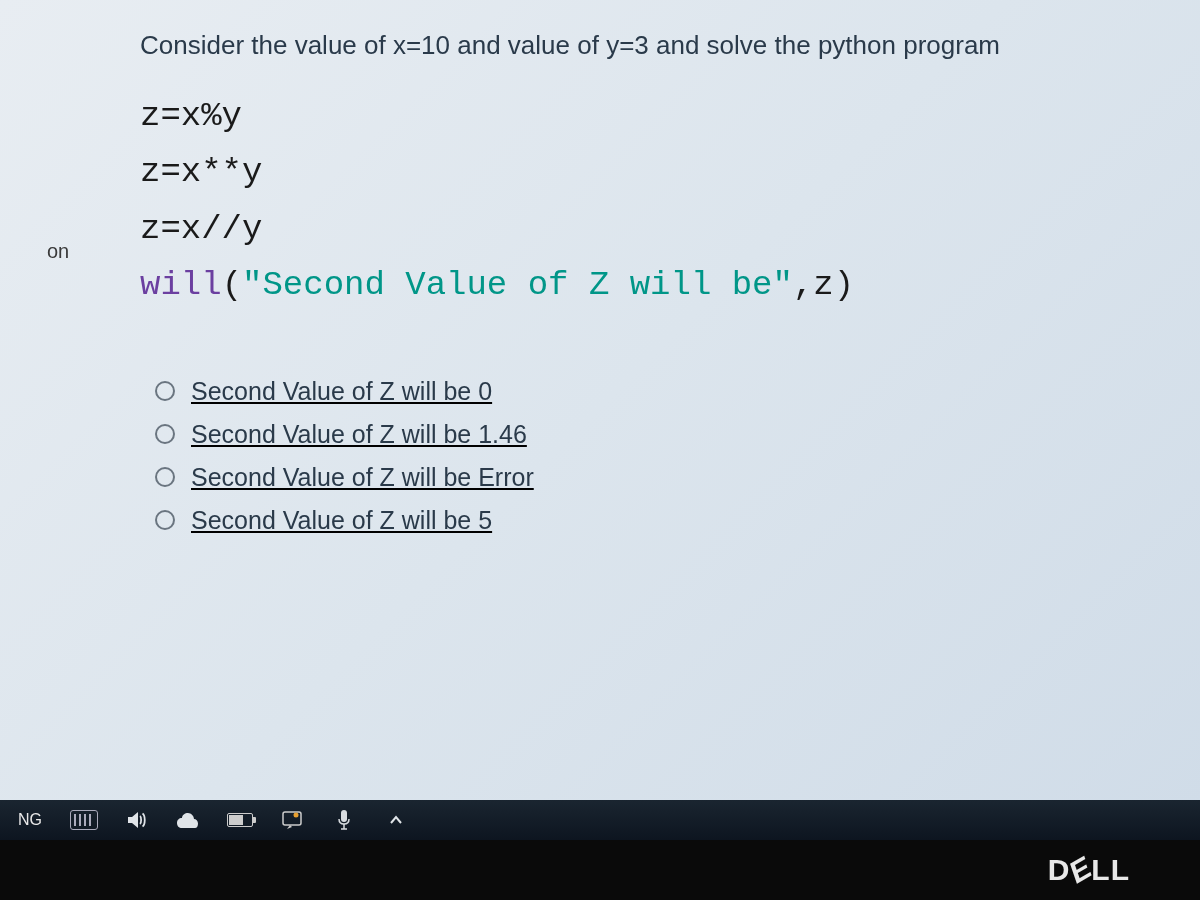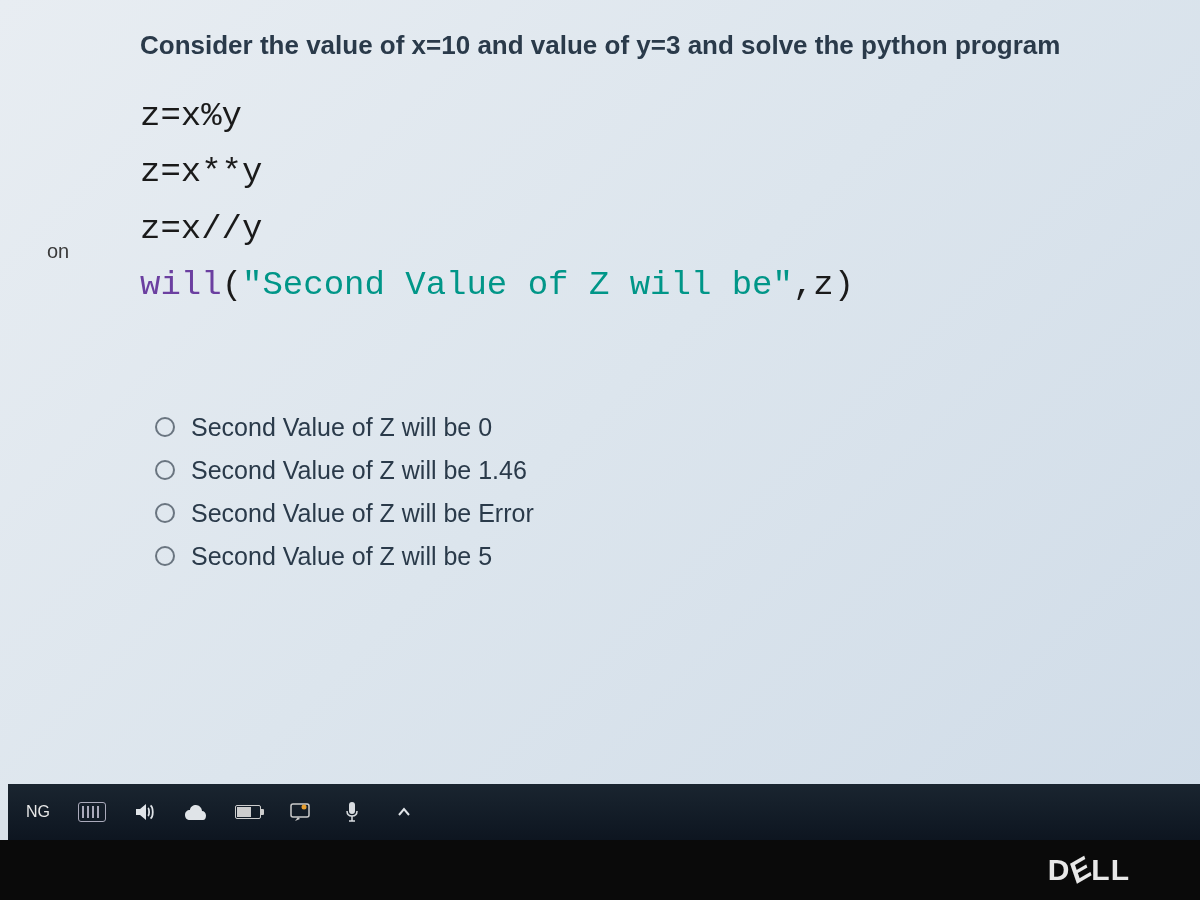--- a/index.html
+++ b/index.html
@@ -30,21 +30,20 @@
       top: 240px;
       font-size: 20px;
       color: #3a3a3a;
       padding-left: 47px;
     }
     .question-text {
       font-size: 26px;
       color: #2a3a4a;
       margin-left: 130px;
       margin-bottom: 28px;
-      font-weight: bold;
     }
     .code-block {
       margin-left: 130px;
       font-family: 'Courier New', monospace;
       font-size: 34px;
       line-height: 1.6;
       color: #1a1a1a;
     }
     .code-line {
       margin-bottom: 2px;
@@ -56,21 +55,22 @@
       color: #1a1a1a;
     }
     .string-lit {
       color: #009688;
     }
     .comma-z {
       color: #1a1a1a;
     }
     .options {
       margin-left: 145px;
-      margin-top: 100px;
+      margin-top: 64px;
+      text-decoration: underline;
     }
     .option-row {
       display: flex;
       align-items: center;
       margin-bottom: 14px;
     }
     .radio-circle {
       width: 20px;
       height: 20px;
       border: 2px solid #6a7580;
@@ -78,23 +78,23 @@
       margin-right: 16px;
       flex-shrink: 0;
     }
     .option-label {
       font-size: 25px;
       color: #2a3a4a;
     }
     .taskbar {
       position: absolute;
       bottom: 60px;
-      left: 8px;
+      left: 0;
       right: 0;
-      height: 56px;
+      height: 40px;
       background: linear-gradient(180deg, #1a2530 0%, #0d1520 100%);
       display: flex;
       align-items: center;
       padding: 0 18px;
       gap: 24px;
     }
     .taskbar-lang {
       color: #e8e8e8;
       font-size: 16px;
       margin-right: 4px;

